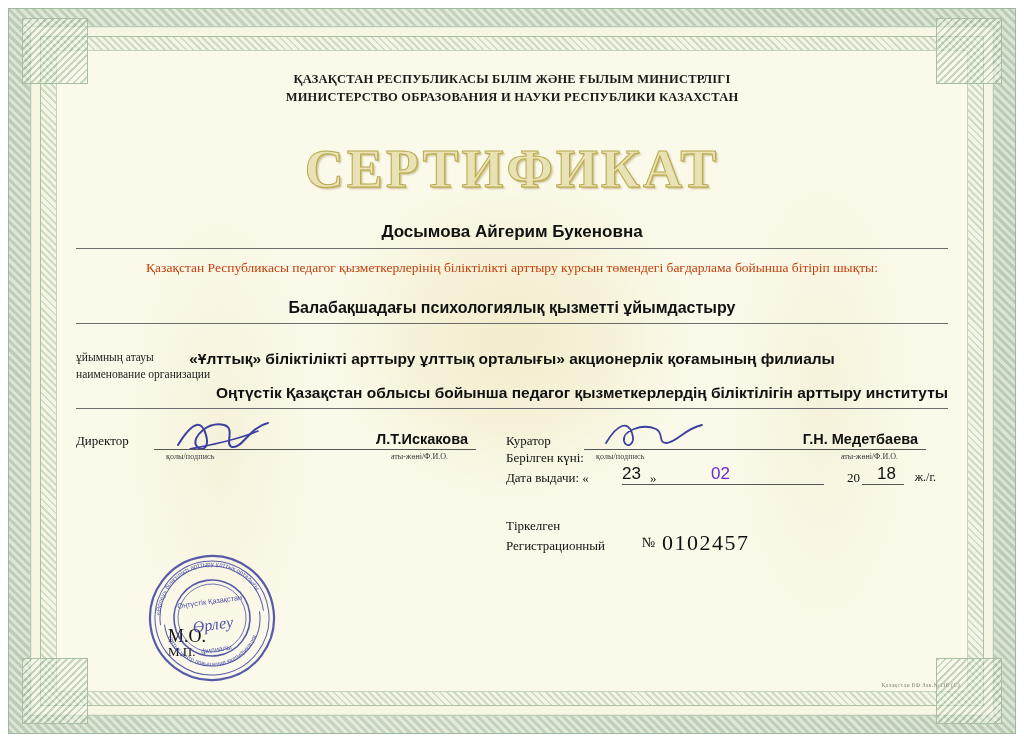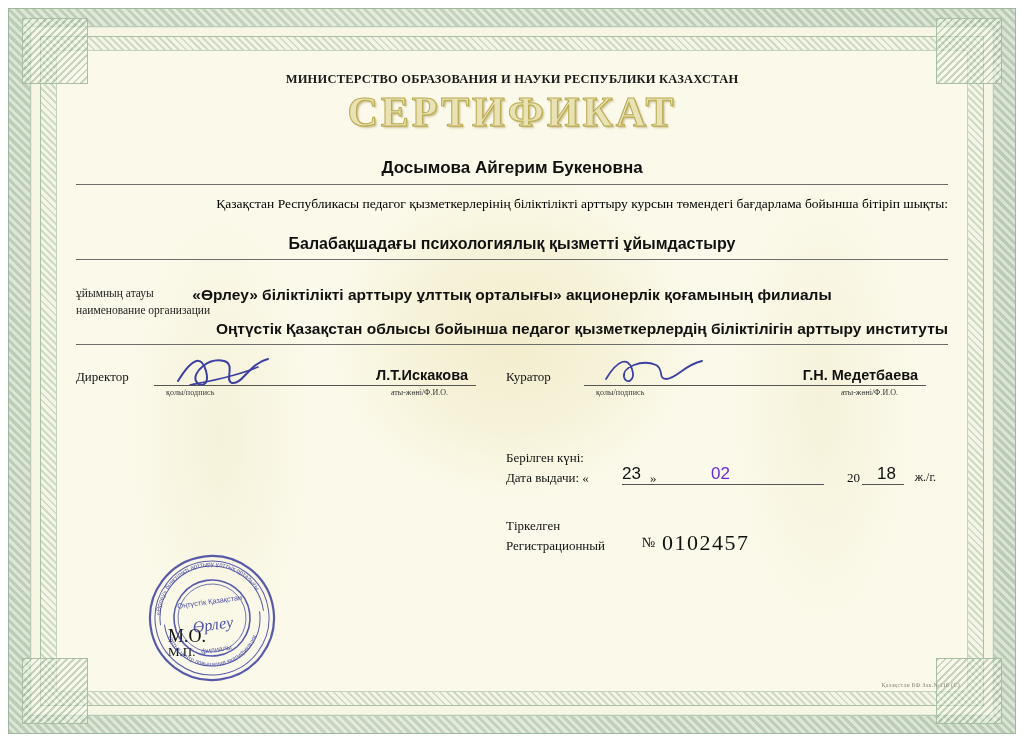--- a/index.html
+++ b/index.html
@@ -89,23 +89,23 @@
     font-size: 12.5px;
     letter-spacing: 0.2px;
     color: #1a1a1a;
     font-weight: bold;
     line-height: 1.45;
   }
   .hdr .ru { font-size: 12.5px; }
   .hdr-block2 { margin-top: 14px; }
 
   .title {
-    margin-top: 0;
-    text-align: center;
-    font-size: 42px;
+    margin-top: 32px;
+    text-align: center;
+    font-size: 54px;
     font-weight: bold;
     letter-spacing: 3px;
     color: #e8e2b4;
     -webkit-text-stroke: 1px #b9a94e;
     text-shadow:
       1px 1px 0 #cdbf72,
       2px 2px 2px rgba(120,100,30,0.35);
     font-family: "Liberation Serif", serif;
   }
 
@@ -120,22 +120,22 @@
   .rule {
     border-bottom: 1px solid #6d6d6d;
     margin: 6px 0 0 0;
     height: 0;
   }
 
   .para {
     margin-top: 9px;
     font-size: 13.5px;
     line-height: 1.55;
-    color: #000000;
-    text-align: right;
+    color: #c2410c;
+    text-align: center;
   }
   .para .kk { display: block; }
   .para .ru { display: block; }
 
   .program {
     margin-top: 20px;
     text-align: center;
     font-size: 16px;
     font-weight: bold;
     font-family: "Liberation Sans", sans-serif;
@@ -299,37 +299,38 @@
   <div class="frame-inner"></div>
   <div class="guilloche"></div>
   <div class="corner tl"></div>
   <div class="corner tr"></div>
   <div class="corner bl"></div>
   <div class="corner br"></div>
 
   <div class="content">
 
     <div class="hdr">
+      <div>ҚАЗАҚСТАН РЕСПУБЛИКАСЫ БІЛІМ ЖӘНЕ ҒЫЛЫМ МИНИСТРЛІГІ</div>
       <div class="ru">МИНИСТЕРСТВО ОБРАЗОВАНИЯ И НАУКИ РЕСПУБЛИКИ КАЗАХСТАН</div>
     </div>
 
 
     <div class="title">СЕРТИФИКАТ</div>
 
     <div class="recipient">Досымова Айгерим Букеновна</div>
     <div class="rule"></div>
 
     <div class="para">
       <span class="kk">Қазақстан Республикасы педагог қызметкерлерінің біліктілікті арттыру курсын төмендегі бағдарлама бойынша бітіріп шықты:</span>
     </div>
 
     <div class="program">Балабақшадағы психологиялық қызметті ұйымдастыру</div>
     <div class="rule"></div>
 
-    <div class="org-line">«Өрлеу» біліктілікті арттыру ұлттық орталығы»  акционерлік қоғамының филиалы</div>
+    <div class="org-line">«Ұлттық» біліктілікті арттыру ұлттық орталығы»  акционерлік қоғамының филиалы</div>
     <div class="org-label-row" style="height:14px;">
       <span class="org-caption kk" style="top:-17px;">ұйымның атауы</span>
       <span class="org-caption" style="top:0px;">наименование организации</span>
     </div>
     <div class="org-line2">Оңтүстік Қазақстан  облысы   бойынша педагог қызметкерлердің біліктілігін арттыру институты</div>
     <div class="rule"></div>
 
     <div class="sig-row">
 
       <div class="sig-col left">

